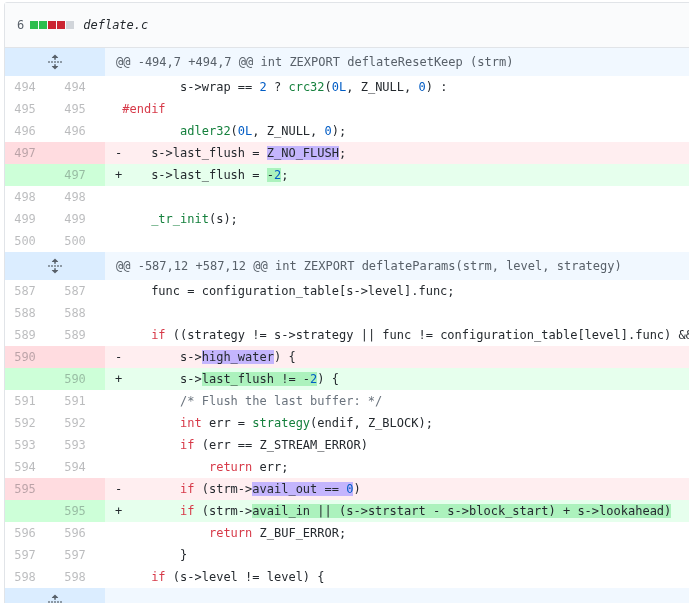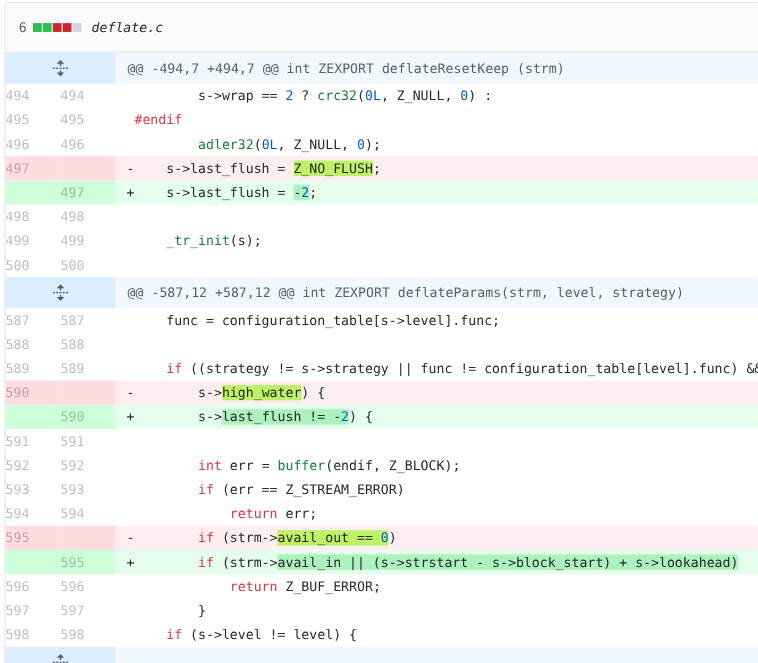--- a/index.html
+++ b/index.html
@@ -32,34 +32,34 @@
   }
   .hunk .gutter svg{fill:#586069;}
   .hunk .htext{
     flex:1;background:#f1f8ff;color:#586069;
     line-height:28px;padding-left:11px;white-space:pre;overflow:hidden;
   }
   
   .line{display:flex;height:22px;line-height:22px;}
   .num{
     width:50px;flex:none;box-sizing:border-box;
-    text-align:left;padding-right:10px;
+    text-align:center;padding-right:10px;
     color:rgba(27,31,35,.3);cursor:pointer;
   }
   .code{flex:1;white-space:pre;padding-left:10px;overflow:hidden;}
   .line.del .num{background:#ffdce0;}
   .line.del .code{background:#ffeef0;}
   .line.add .num{background:#cdffd8;}
   .line.add .code{background:#e6ffed;}
   .c-p{color:#24292e;}
   .c-k{color:#d73a49;}
   .c-n{color:#005cc5;}
   .c-f{color:#15803d;}
   .c-c{color:#6a737d;}
-  .hl-del{background:#bef264;}
+  .hl-del{background:#c4b5fd;}
   .hl-add{background:#acf2bd;}
 </style>
 </head>
 <body>
 
 <div class="diff-box">
   <div class="file-header">
     <span class="diffstat-count">6</span>
     <span class="diffstat-blocks" id="diffstat-blocks">
         <span class="diffstat-block" style="background: rgb(44, 190, 78);"></span>
@@ -148,26 +148,26 @@
         <div class="code"><span class="c-p">-</span><span class="c-p">        s-&gt;</span><span class="c-p hl-del">high_water</span><span class="c-p">) {</span></div>
       </div>
       <div class="line add">
         <div class="num"></div>
         <div class="num">590</div>
         <div class="code"><span class="c-p">+</span><span class="c-p">        s-&gt;</span><span class="c-p hl-add">last_flush != -</span><span class="c-n hl-add">2</span><span class="c-p">) {</span></div>
       </div>
       <div class="line">
         <div class="num">591</div>
         <div class="num">591</div>
-        <div class="code"><span class="c-p"> </span><span class="c-p">        </span></div>
+        <div class="code"><span class="c-p"> </span><span class="c-p">        </span><span class="c-c">/* Flush the last buffer: */</span></div>
       </div>
       <div class="line">
         <div class="num">592</div>
         <div class="num">592</div>
-        <div class="code"><span class="c-p"> </span><span class="c-p">        </span><span class="c-k">int</span><span class="c-p"> err = </span><span class="c-f">buffer</span><span class="c-p">(endif, Z_BLOCK);</span></div>
+        <div class="code"><span class="c-p"> </span><span class="c-p">        </span><span class="c-k">int</span><span class="c-p"> err = </span><span class="c-f">strategy</span><span class="c-p">(endif, Z_BLOCK);</span></div>
       </div>
       <div class="line">
         <div class="num">593</div>
         <div class="num">593</div>
         <div class="code"><span class="c-p"> </span><span class="c-p">        </span><span class="c-k">if</span><span class="c-p"> (err == Z_STREAM_ERROR)</span></div>
       </div>
       <div class="line">
         <div class="num">594</div>
         <div class="num">594</div>
         <div class="code"><span class="c-p"> </span><span class="c-p">            </span><span class="c-k">return</span><span class="c-p"> err;</span></div>

